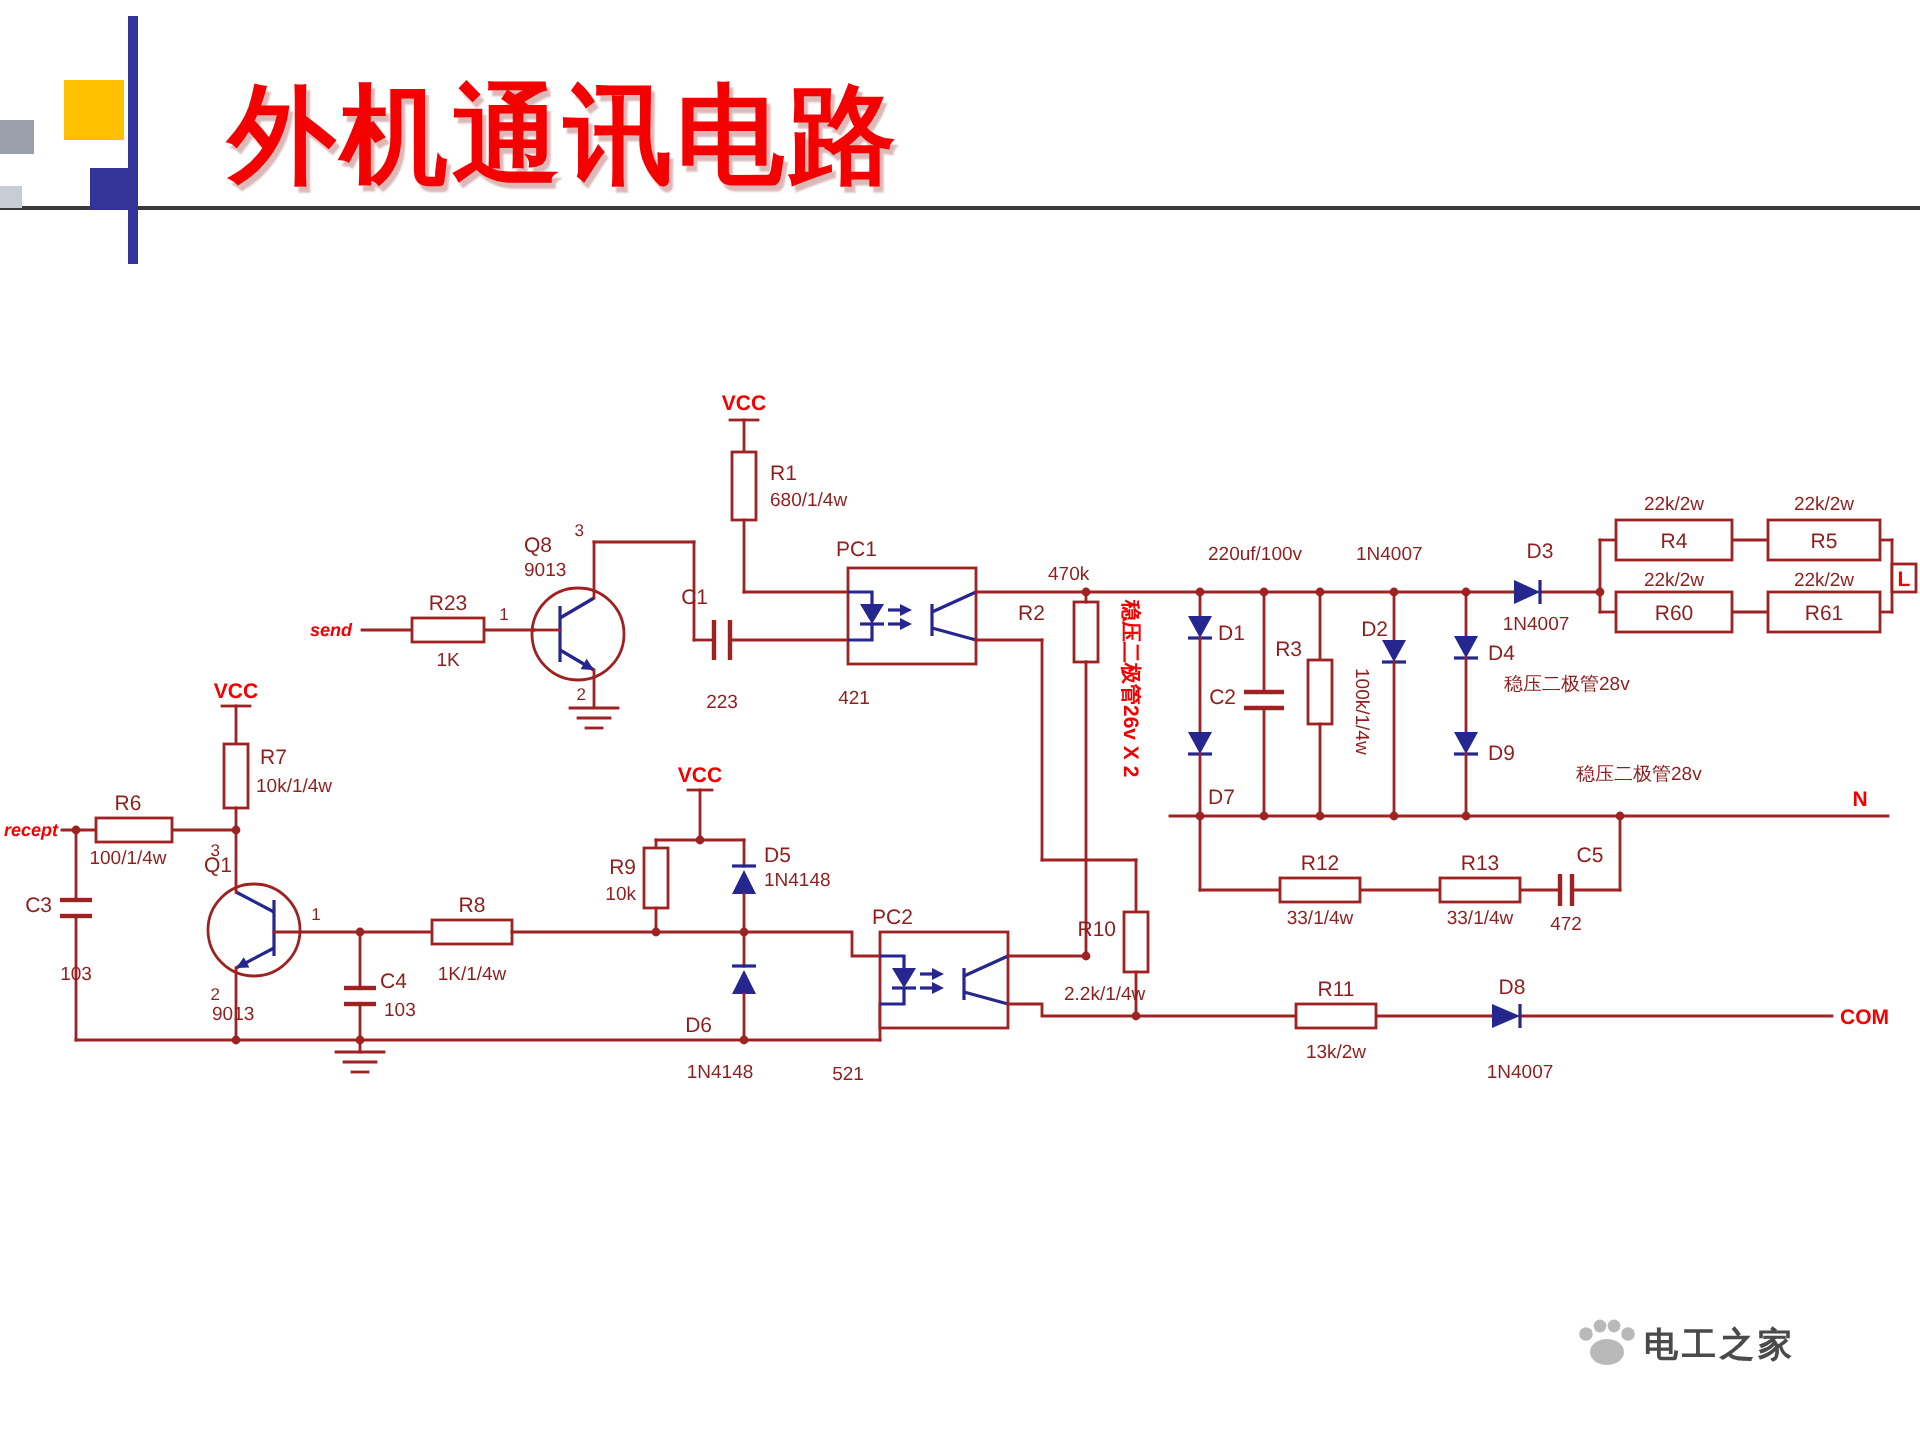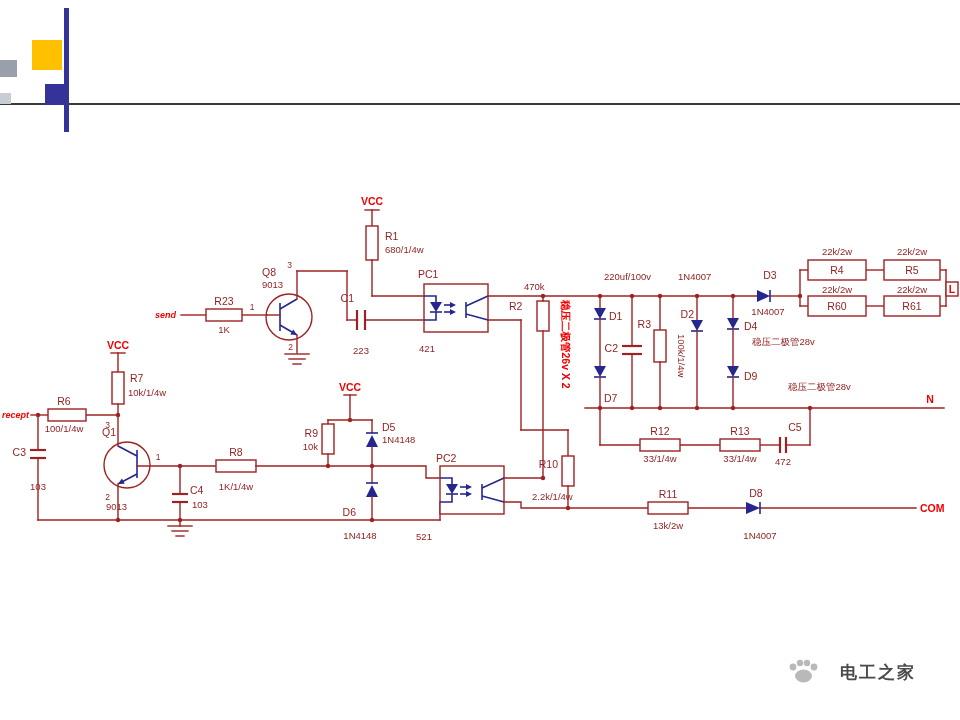--- a/index.html
+++ b/index.html
@@ -22,35 +22,36 @@
   .schematic text.net{fill:#f40000;font-weight:bold;font-size:10.5px;}
   .schematic text.pin{font-size:8.5px;}
   .schematic text.itl{font-style:italic;fill:#f40000;font-size:9px;font-weight:bold;}
   .wire{stroke:#9e2222;stroke-width:1.4;fill:none;stroke-linecap:square;}
   .plate{stroke:#9e2222;stroke-width:2.2;fill:none;}
   .box{fill:#ffffff;stroke:#9e2222;stroke-width:1.4;}
   .semi{fill:#26268f;stroke:none;}
   .semiw{stroke:#26268f;stroke-width:1.6;fill:none;}
   .dot{fill:#9e2222;}
   
-  .footer{position:absolute;left:784px;top:656px;display:flex;align-items:center;gap:18px;}
+  .footer{position:absolute;left:784px;top:656px;display:flex;align-items:center;gap:0;}
   .brand{font-size:17px;font-weight:bold;color:#4a4a4a;letter-spacing:2px;}
 </style>
 </head>
 <body>
 
 <div class="slide">
 
   <div class="deco-hline"></div>
   <div class="deco-vline"></div>
   <div class="deco-gold"></div>
   <div class="deco-blue"></div>
   <div class="deco-gray1"></div>
   <div class="deco-gray2"></div>
 
+  <h1 class="title">外机通讯电路</h1>
 
   <svg class="schematic" width="960" height="720" viewBox="0 0 960 720">
 
     <g>
       <text class="itl" x="155" y="318">send</text>
       <line class="wire" x1="181" y1="315" x2="206" y2="315"></line>
       <line class="wire" x1="242" y1="315" x2="267" y2="315"></line>
     </g>
     <g>
       <rect class="box" x="206" y="309" width="36" height="12"></rect>

